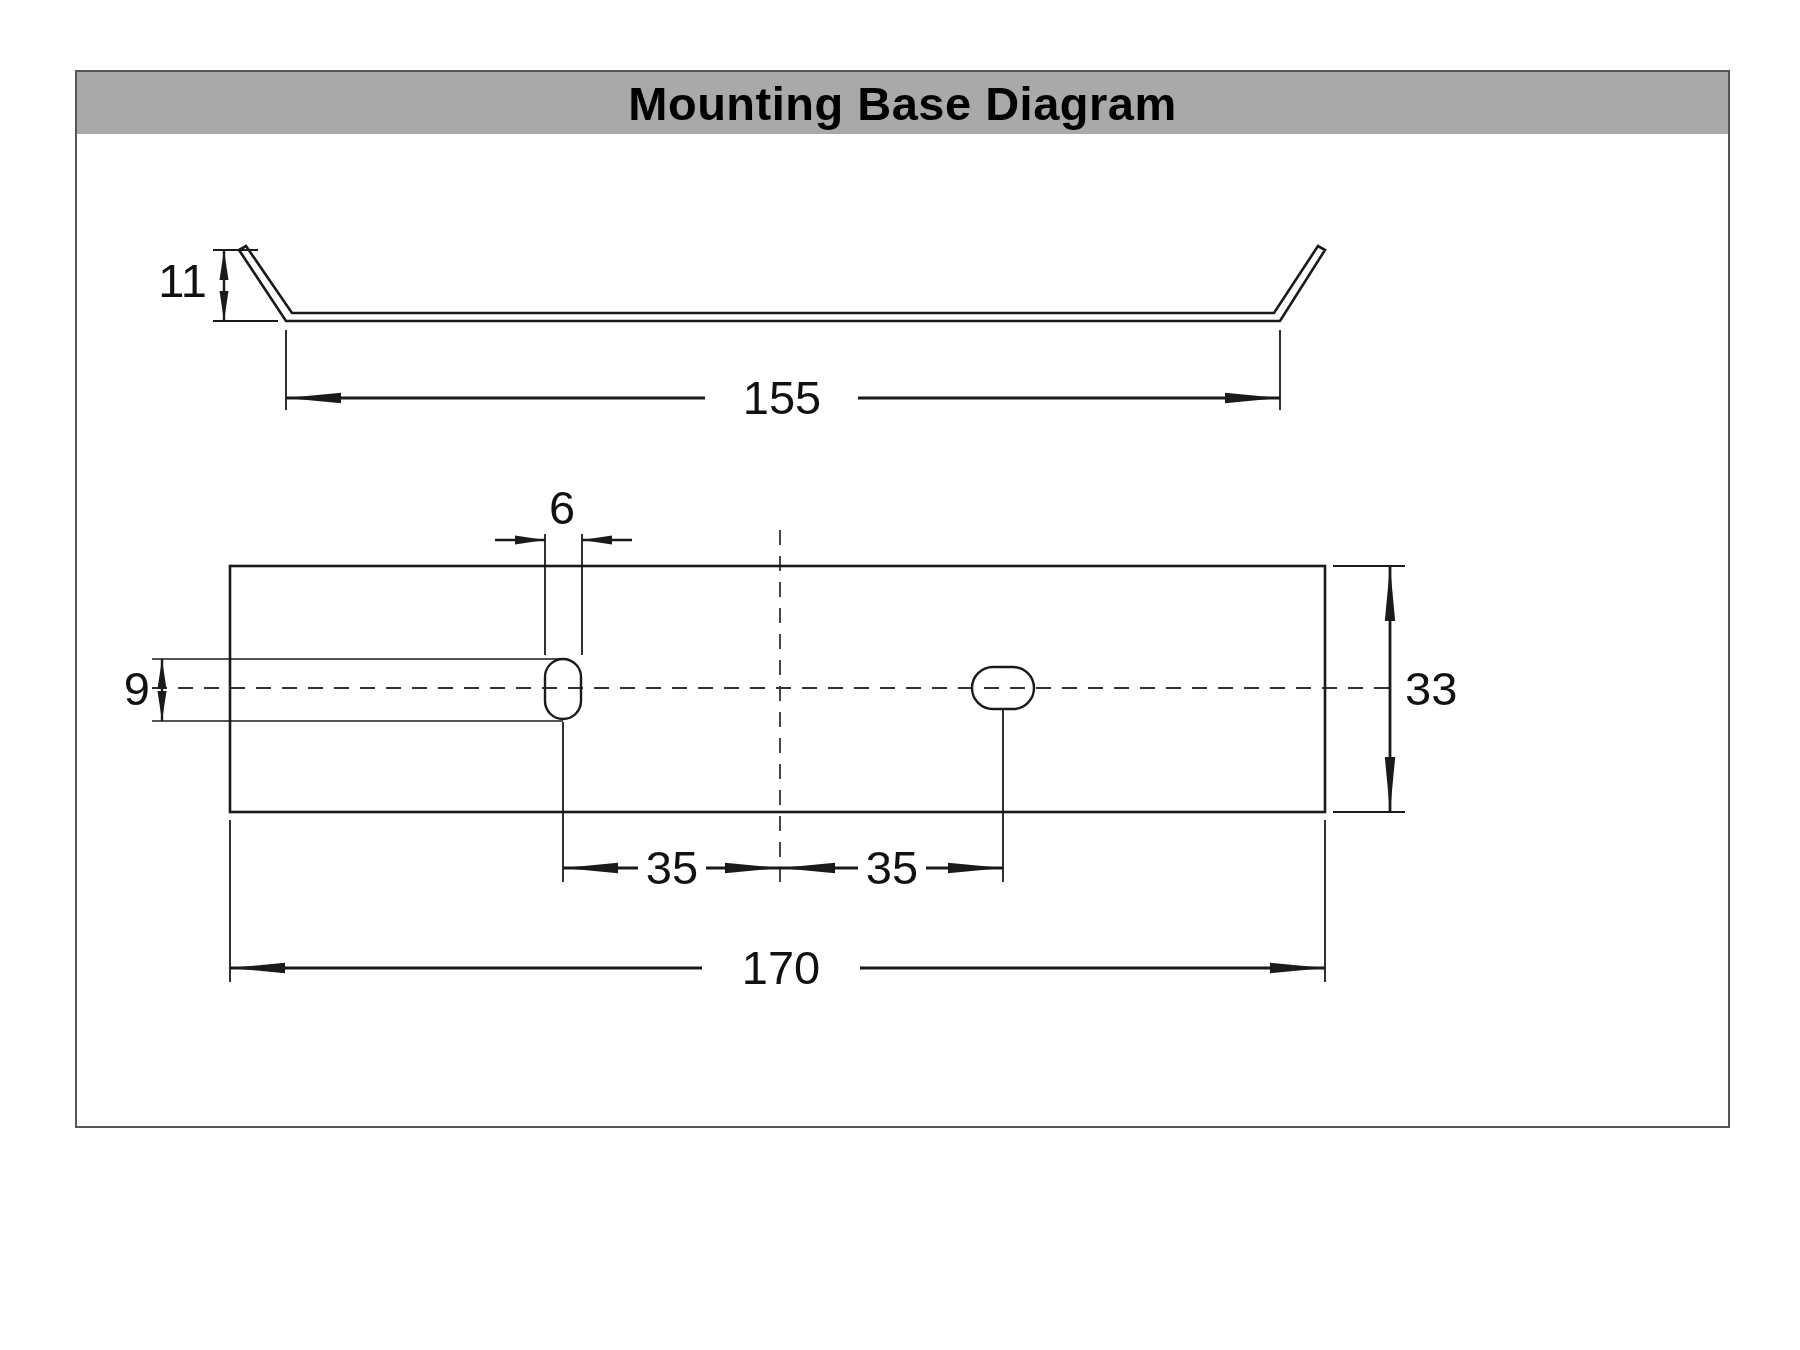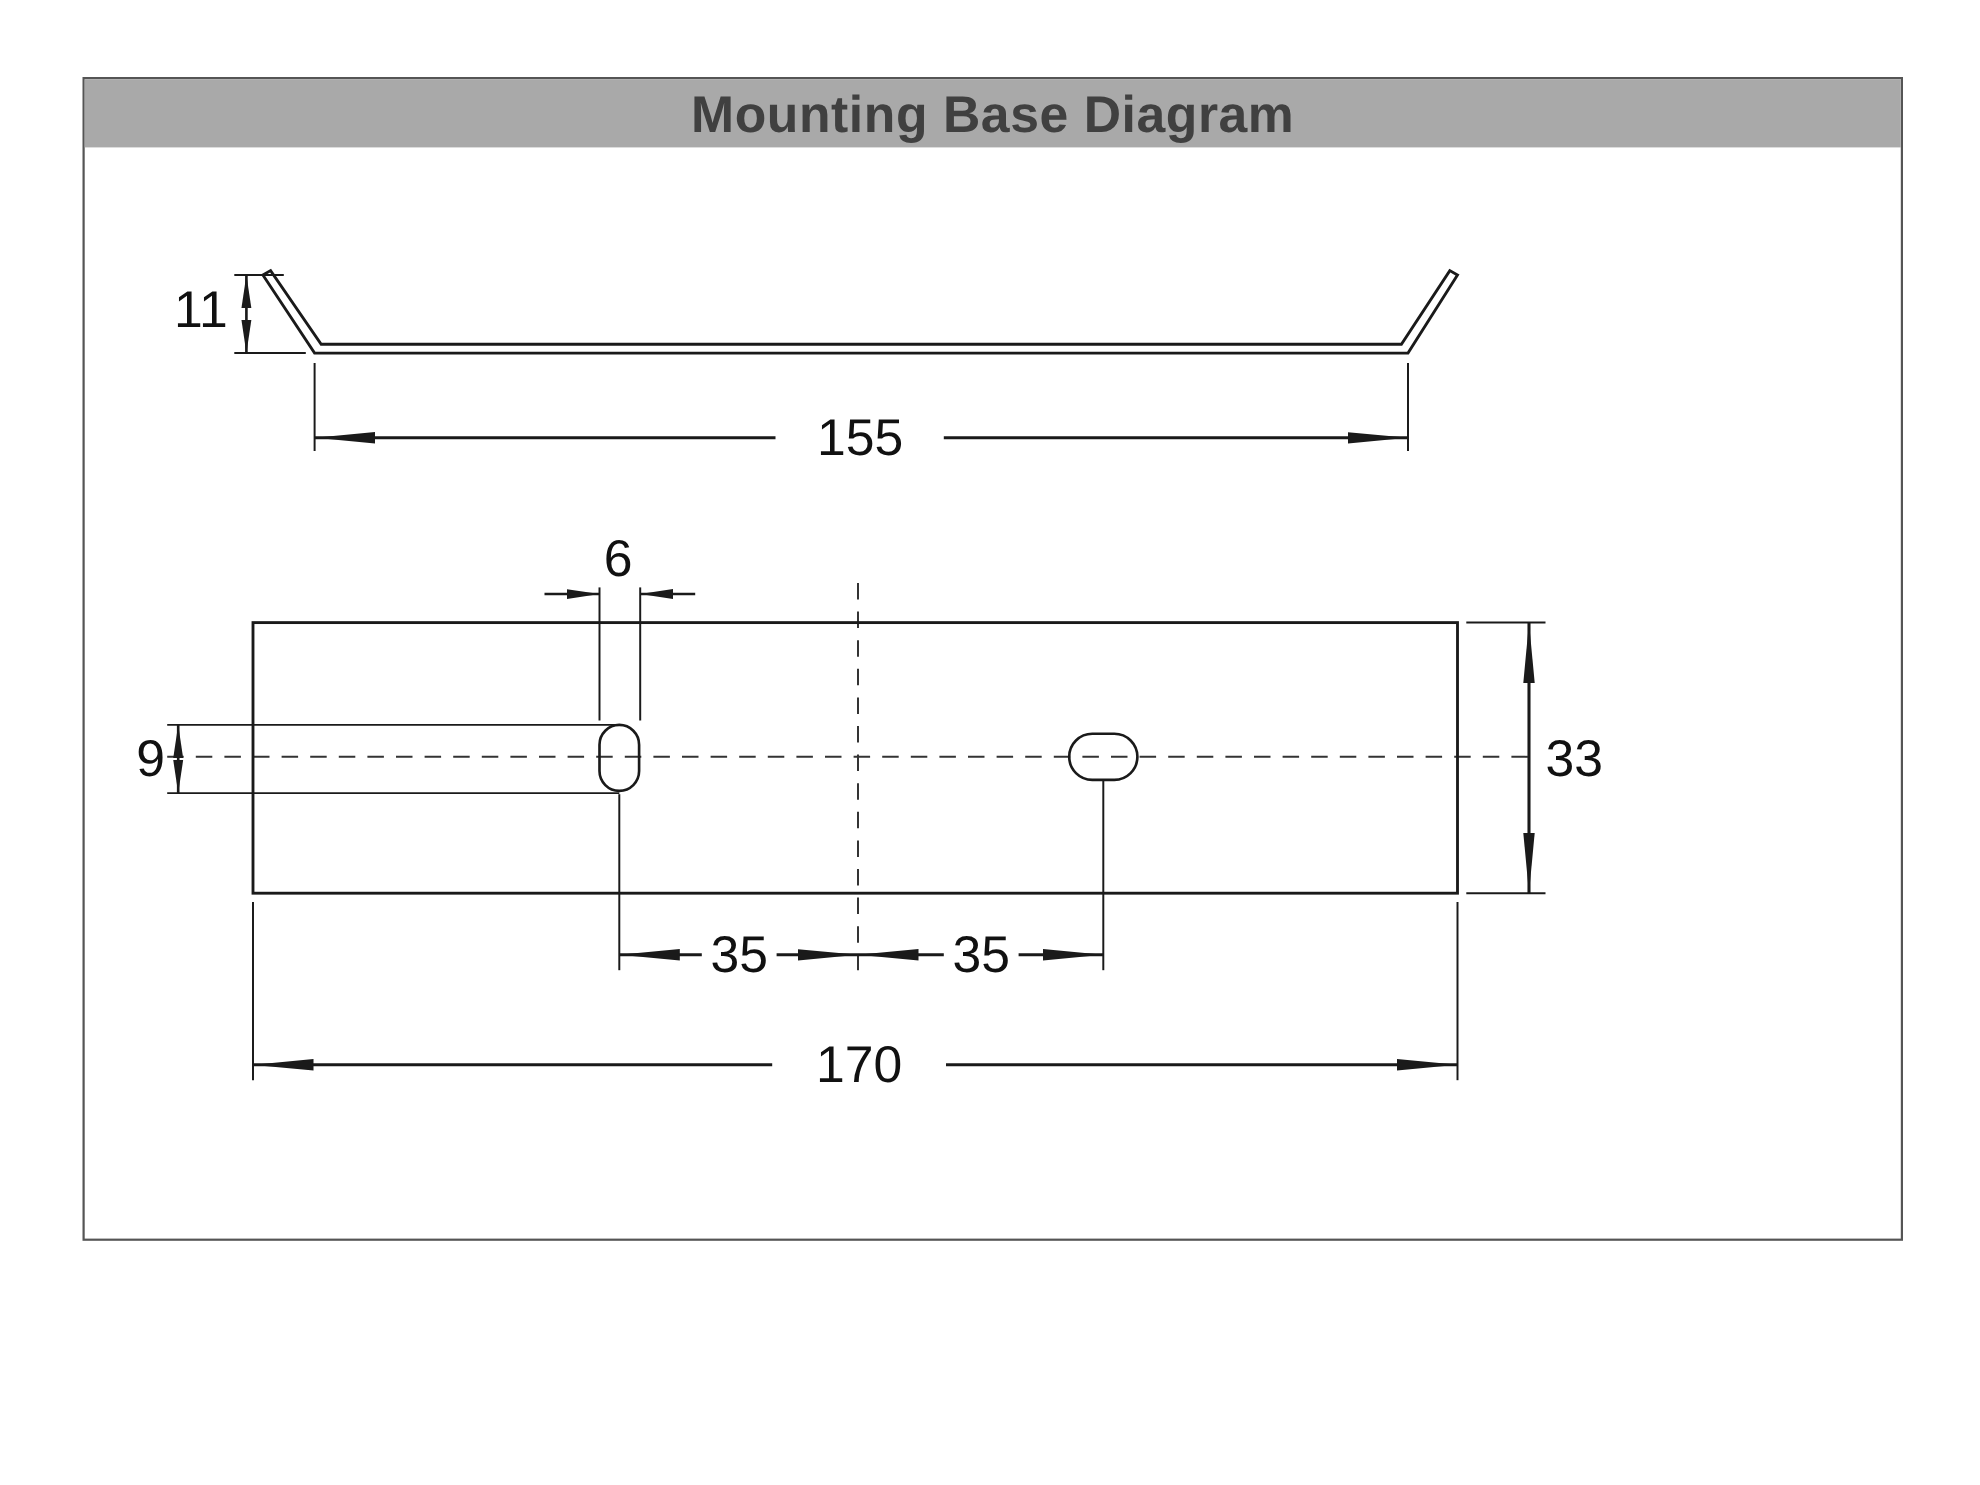--- a/index.html
+++ b/index.html
@@ -30,21 +30,21 @@
     left: 0;
     top: 0;
     width: 100%;
     height: 62px;
     background: #a9a9a9;
     display: flex;
     align-items: center;
     justify-content: center;
   }
   .title-bar .title-text {
-    color: #404040;
+    color: #000000;
     font-size: 47px;
     font-weight: bold;
     letter-spacing: 0.5px;
     line-height: 1;
   }
   svg.drawing {
     position: absolute;
     left: 0;
     top: 0;
     width: 1800px;

